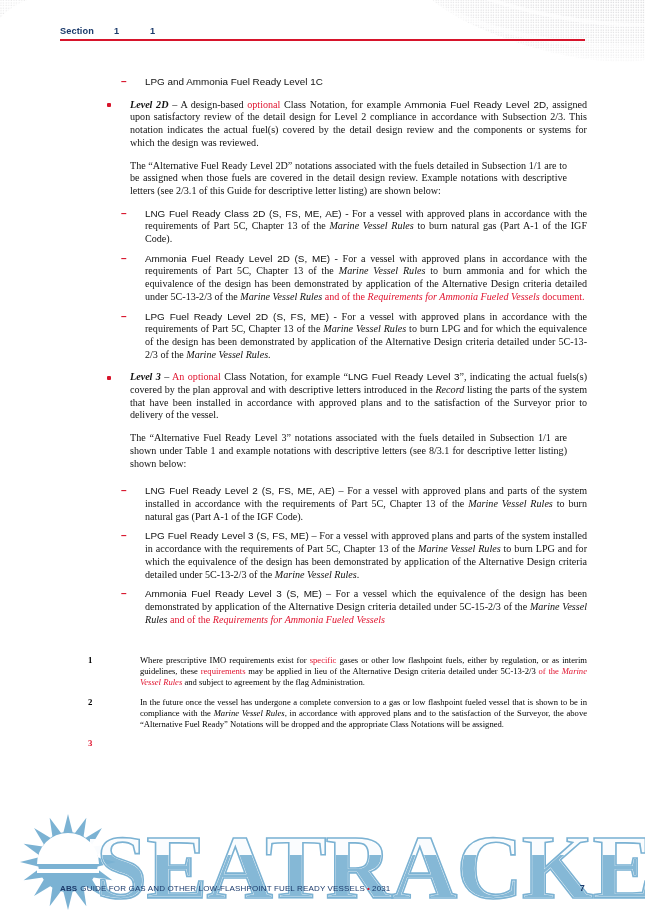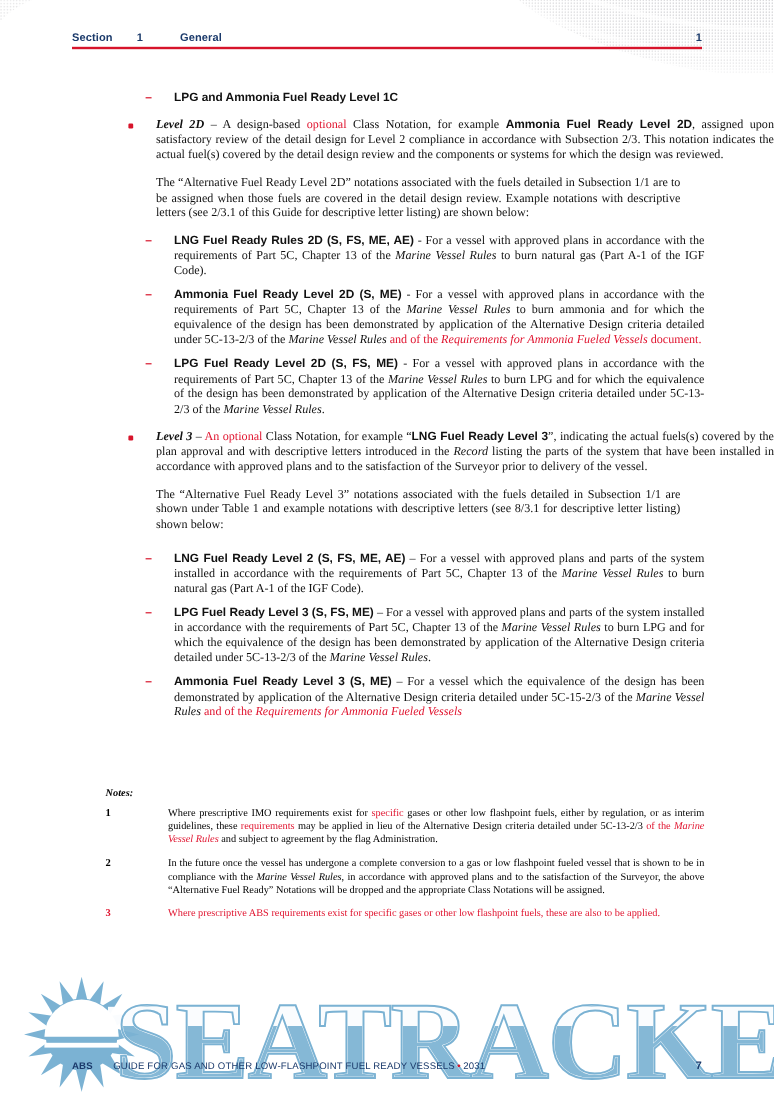--- a/index.html
+++ b/index.html
@@ -68,20 +68,21 @@
     line-height: 12.7px;
     text-align: justify;
     color: #111;
   }
 
   
   .bullet-row {
     position: relative;
     margin: 0 0 7px 0;
     padding-left: 130px;
+    padding-right: 58px;
   }
   .bullet-row .mk {
     position: absolute;
     left: 107px;
     top: 4.5px;
     width: 4px;
     height: 4px;
     background: #d7142b;
     border-radius: 1px;
   }
@@ -112,21 +113,21 @@
 
   .sp-sm { height: 3px; }
   .sp-md { height: 8px; }
 
   
   .b   { font-weight: bold; }
   .i   { font-style: italic; }
   .red { color: #e0142f; }
   .sans-b {
     font-family: "Liberation Sans", "DejaVu Sans", sans-serif;
-    font-weight: bold;
+    font-weight: normal;
     font-size: 9.9px;
   }
 
   
   #notes {
     position: absolute;
     left: 0;
     top: 655px;
     width: 645px;
   }
@@ -172,21 +173,21 @@
     top: 855px;
     width: 525px;
     display: flex;
     align-items: baseline;
     font-family: "Liberation Sans", "DejaVu Sans", sans-serif;
     font-size: 8px;
     color: #1b3a6b;
     letter-spacing: .15px;
     white-space: nowrap;
   }
-  #footer .f-abs { font-weight: bold; margin-right: 17px; }
+  #footer .f-abs { font-weight: bold; margin-right: 3px; }
   #footer .f-txt { flex: 0 0 auto; margin-top: 29px; }
   #footer .f-dot { color: #d7142b; padding: 0 2px; font-weight: bold; }
   #footer .f-spacer { flex: 1 1 auto; }
   #footer .f-page { font-weight: bold; font-size: 9px; }
 </style>
 </head>
 <body>
 
 <div id="page">
 
@@ -234,21 +235,20 @@
         <path d="M-6,22 C54,48 140,70 230,66" fill="none" stroke="#fff" stroke-width="4"></path>
         <path d="M30,-6 C90,20 170,34 230,30" fill="none" stroke="#fff" stroke-width="4"></path>
       </g>
     </svg>
   </div>
 
   <div id="header">
     <div class="hdr-row">
       <span class="hdr-section">Section</span>
       <span class="hdr-num">1</span>
-      <span class="hdr-title">General</span>
       <span class="hdr-page">1</span>
     </div>
     <div class="hdr-rule"></div>
   </div>
 
   <div id="content">
 
     <div class="blk dash-row">
       <span class="mk">–</span>
       <span class="sans-b">LPG and Ammonia Fuel Ready Level 1C</span>
@@ -264,21 +264,21 @@
     <div class="sp-sm"></div>
 
     <div class="blk para">
       <span>The “Alternative Fuel Ready Level 2D” notations associated with the fuels detailed in Subsection 1/1 are to be assigned when those fuels are covered in the detail design review. Example notations with descriptive letters (see 2/3.1 of this Guide for descriptive letter listing) are shown below:</span>
     </div>
 
     <div class="sp-sm"></div>
 
     <div class="blk dash-row">
       <span class="mk">–</span>
-      <span class="sans-b">LNG Fuel Ready Rules 2D (S, FS, ME, AE)</span><span> - For a vessel with approved plans in accordance with the requirements of Part 5C, Chapter 13 of the </span><span class="i">Marine Vessel Rules</span><span> to burn natural gas (Part A-1 of the IGF Code).</span>
+      <span class="sans-b">LNG Fuel Ready Class 2D (S, FS, ME, AE)</span><span> - For a vessel with approved plans in accordance with the requirements of Part 5C, Chapter 13 of the </span><span class="i">Marine Vessel Rules</span><span> to burn natural gas (Part A-1 of the IGF Code).</span>
     </div>
 
     <div class="blk dash-row">
       <span class="mk">–</span>
       <span class="sans-b">Ammonia Fuel Ready Level 2D (S, ME)</span><span> - For a vessel with approved plans in accordance with the requirements of Part 5C, Chapter 13 of the </span><span class="i">Marine Vessel Rules</span><span> to burn ammonia and for which the equivalence of the design has been demonstrated by application of the Alternative Design criteria detailed under 5C-13-2/3 of the </span><span class="i">Marine Vessel Rules</span><span class="red"> and of the </span><span class="red i">Requirements for Ammonia Fueled Vessels</span><span class="red"> document.</span>
     </div>
 
     <div class="blk dash-row">
       <span class="mk">–</span>
       <span class="sans-b">LPG Fuel Ready Level 2D (S, FS, ME)</span><span> - For a vessel with approved plans in accordance with the requirements of Part 5C, Chapter 13 of the </span><span class="i">Marine Vessel Rules</span><span> to burn LPG and for which the equivalence of the design has been demonstrated by application of the Alternative Design criteria detailed under 5C-13-2/3 of the </span><span class="i">Marine Vessel Rules</span><span>.</span>
@@ -310,35 +310,33 @@
     </div>
 
     <div class="blk dash-row">
       <span class="mk">–</span>
       <span class="sans-b">Ammonia Fuel Ready Level 3 (S, ME)</span><span> – For a vessel which the equivalence of the design has been demonstrated by application of the Alternative Design criteria detailed under 5C-15-2/3 of the </span><span class="i">Marine Vessel Rules</span><span class="red"> and of the </span><span class="red i">Requirements for Ammonia Fueled Vessels</span>
     </div>
 
   </div>
 
   <div id="notes">
-    <div class="notes-title">Notes:</div>
 
     <div class="note-row">
       <span class="note-num">1</span>
       <span>Where prescriptive IMO requirements exist for </span><span class="red">specific</span><span> gases or other low flashpoint fuels, either by regulation, or as interim guidelines, these </span><span class="red">requirements</span><span> may be applied in lieu of the Alternative Design criteria detailed under 5C-13-2/3 </span><span class="red">of the </span><span class="red i">Marine Vessel Rules</span><span> and subject to agreement by the flag Administration.</span>
     </div>
 
     <div class="note-row">
       <span class="note-num">2</span>
       <span>In the future once the vessel has undergone a complete conversion to a gas or low flashpoint fueled vessel that is shown to be in compliance with the </span><span class="i">Marine Vessel Rules</span><span>, in accordance with approved plans and to the satisfaction of the Surveyor, the above “Alternative Fuel Ready” Notations will be dropped and the appropriate Class Notations will be assigned.</span>
     </div>
 
     <div class="note-row">
       <span class="note-num red">3</span>
-      <span class="red">Where prescriptive ABS requirements exist for specific gases or other low flashpoint fuels, these are also to be applied.</span>
     </div>
   </div>
 
   <div id="watermark">
     <svg width="645" height="107" viewBox="0 0 645 107">
 
       <g transform="translate(68,56)">
         <g fill="#7bb2d3">
           <g id="rays">
             <polygon points="0,-48 5.5,-26 -5.5,-26"></polygon>

